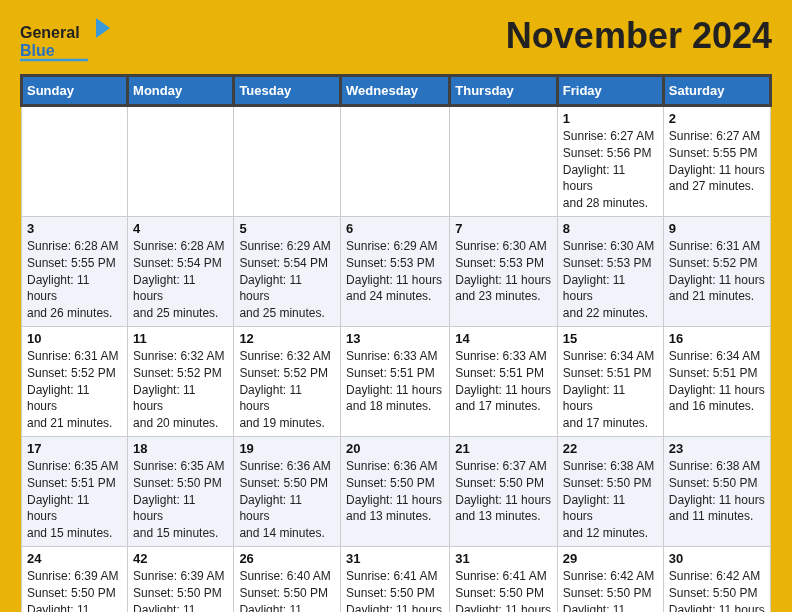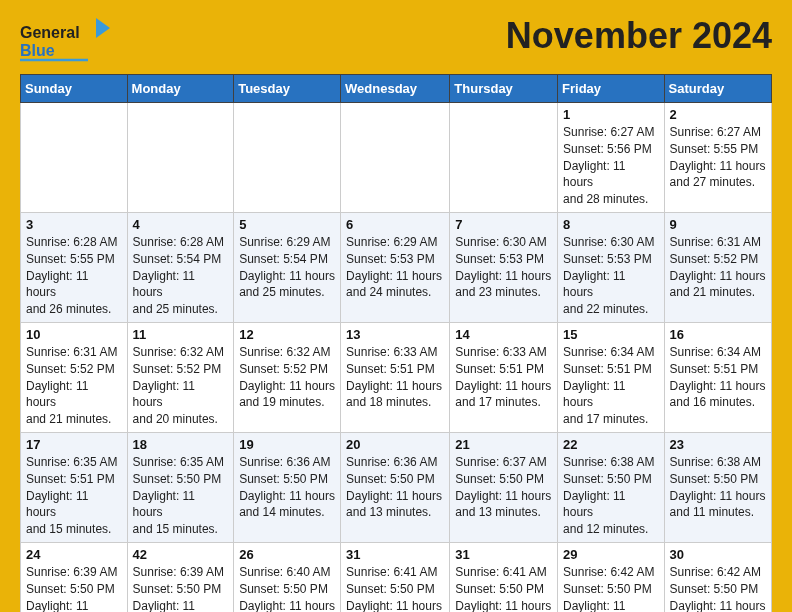--- a/index.html
+++ b/index.html
@@ -45,21 +45,21 @@
       border-collapse: collapse;
       font-size: 11px;
     }
     .calendar th {
       background: #2872c0;
       color: #fff;
       padding: 6px 4px;
       text-align: left;
       font-size: 13px;
       font-weight: bold;
-      border: 1px solid #404040;
+      border: 3px solid #404040;
     }
     .calendar td {
       border: 1px solid #ccc;
       vertical-align: top;
       padding: 4px 5px;
       height: 78px;
       width: 113px;
       background: #fff;
     }
     .calendar tr:nth-child(even) td {

